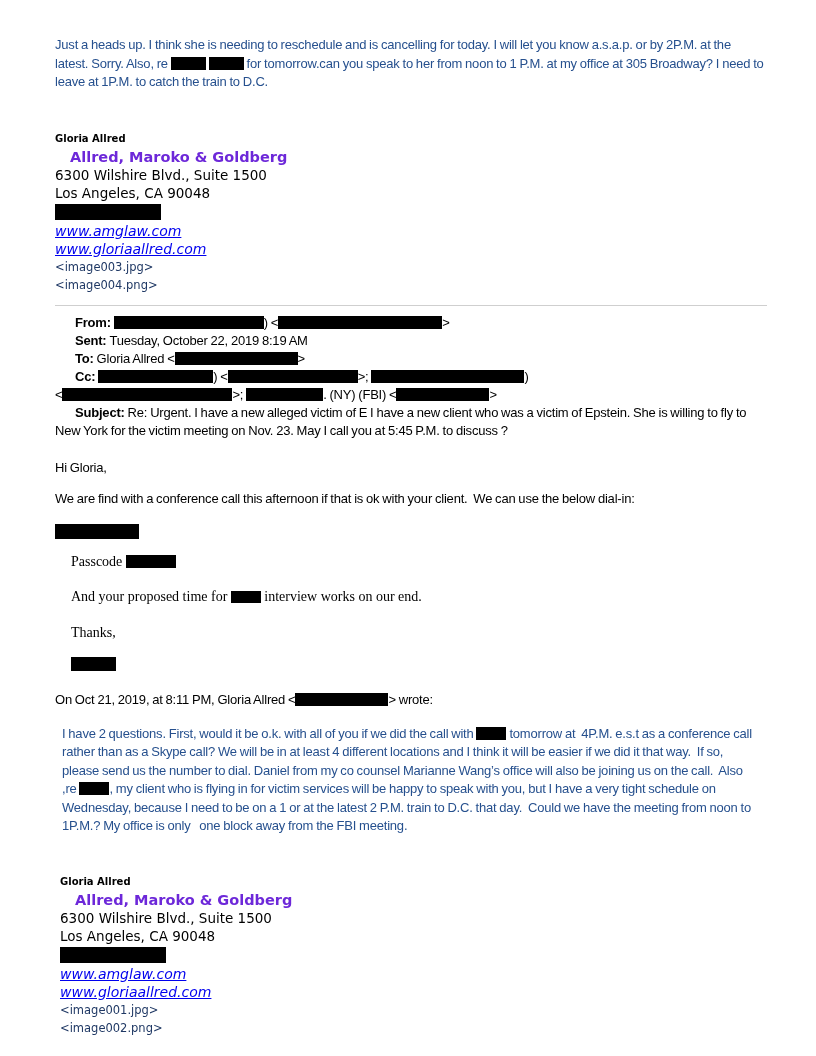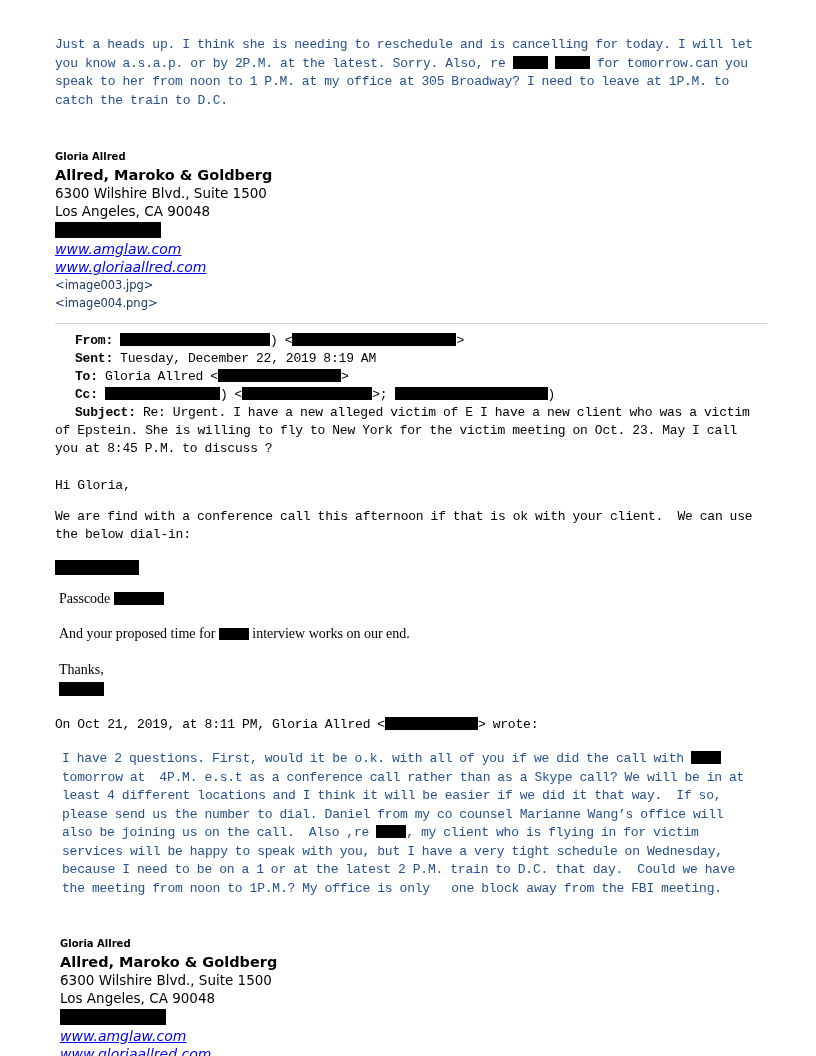--- a/index.html
+++ b/index.html
@@ -4,38 +4,38 @@
 <style>
   html,body{margin:0;padding:0;background:#ffffff;}
   .page{
     width:816px;height:1056px;box-sizing:border-box;
     padding:36px 49px 0 55px;background:#ffffff;overflow:hidden;
     position:relative;
   }
   .pre{white-space:pre-wrap;}
   
   .cond{
-    font-family:Liberation Mono, monospace;
+    font-family:Liberation Sans, sans-serif;
     font-size:13px;letter-spacing:-0.2px;word-spacing:-0.5px;
     color:#000;
   }
   .blue{color:#26508e;}
   .intro{line-height:18.5px;margin:0;}
   .hline{line-height:18px;margin:0;}
   strong{font-weight:bold;padding-left:20px;}
   
   .serifline{
     font-family:"Liberation Serif",serif;
-    font-size:14px;line-height:17px;color:#000;margin:4px;
+    font-size:14px;line-height:17px;color:#000;margin:16px;
   }
   
   .sig{font-family:"DejaVu Sans",sans-serif;color:#000;}
   .sigline{font-size:13.5px;line-height:18px;margin:0;}
   .sig-name{font-weight:bold;font-size:10px;}
-  .sig-firm{font-weight:bold;font-size:14.5px;color:#000000;}
+  .sig-firm{font-weight:bold;font-size:14.5px;color:#6d28d9;margin-left:15px;}
   .sig-link a{
     color:#0000ee;font-style:italic;text-decoration:underline;
     font-size:14px;cursor:pointer;
   }
   .sig-att{font-size:11.5px;color:#1f3864;line-height:18px;margin:0;}
   .sig-bar-line{margin:2px 0 1px 0;line-height:16px;}
   
   .redact{
     display:inline-block;background:#000;height:13px;
     vertical-align:-2px;
@@ -75,24 +75,25 @@
     <div class="sigline sig-link"><a>www.amglaw.com</a></div>
     <div class="sigline sig-link"><a>www.gloriaallred.com</a></div>
     <div class="sig-att">&lt;image003.jpg&gt;</div>
     <div class="sig-att">&lt;image004.png&gt;</div>
   </div>
 
   <hr class="divider">
 
   <div>
     <p class="cond hline pre"><strong>From: </strong><span class="redact" style="width: 150px;"></span><span>) &lt;</span><span class="redact" style="width: 164px;"></span><span>&gt;</span></p>
-    <p class="cond hline pre"><strong>Sent: </strong><span>Tuesday, December 22, 2019 8:19 AM</span></p>
+    <p class="cond hline pre"><strong>Sent: </strong><span>Tuesday, October 22, 2019 8:19 AM</span></p>
     <p class="cond hline pre"><strong>To: </strong><span>Gloria Allred &lt;</span><span class="redact" style="width: 123px;"></span><span>&gt;</span></p>
     <p class="cond hline pre"><strong>Cc: </strong><span class="redact" style="width: 115px;"></span><span>) &lt;</span><span class="redact" style="width: 130px;"></span><span>&gt;; </span><span class="redact" style="width: 153px;"></span><span>)</span></p>
-    <p class="cond hline pre"><strong>Subject: </strong><span>Re: Urgent. I have a new alleged victim of E I have a new client who was a victim of Epstein. She is willing to fly to New York for the victim meeting on Oct. 23. May I call you at 8:45 P.M. to discuss ?</span></p>
+    <p class="cond hline pre"><span>&lt;</span><span class="redact" style="width: 170px;"></span><span>&gt;; </span><span class="redact" style="width: 77px;"></span><span>. (NY) (FBI) &lt;</span><span class="redact" style="width: 93px;"></span><span>&gt;</span></p>
+    <p class="cond hline pre"><strong>Subject: </strong><span>Re: Urgent. I have a new alleged victim of E I have a new client who was a victim of Epstein. She is willing to fly to New York for the victim meeting on Nov. 23. May I call you at 5:45 P.M. to discuss ?</span></p>
   </div>
 
   <p class="cond greeting">Hi Gloria,</p>
   <p class="cond conference pre">We are find with a conference call this afternoon if that is ok with your client.  We can use the below dial-in:</p>
   <p class="cond dialin-bar"><span class="redact" style="width: 84px; height: 15px;"></span></p>
   <p class="serifline passcode pre"><span>Passcode </span><span class="redact" style="width: 50px; height: 13px;"></span></p>
   <p class="serifline proposed pre"><span>And your proposed time for </span><span class="redact" style="width: 30px; height: 12px;"></span><span> interview works on our end.</span></p>
   <p class="serifline thanks">Thanks,</p>
   <p class="serifline sender-bar"><span class="redact" style="width: 45px; height: 14px;"></span></p>
   <p class="cond wrote pre"><span>On Oct 21, 2019, at 8:11 PM, Gloria Allred &lt;</span><span class="redact" style="width: 93px;"></span><span>&gt; wrote:</span></p>

